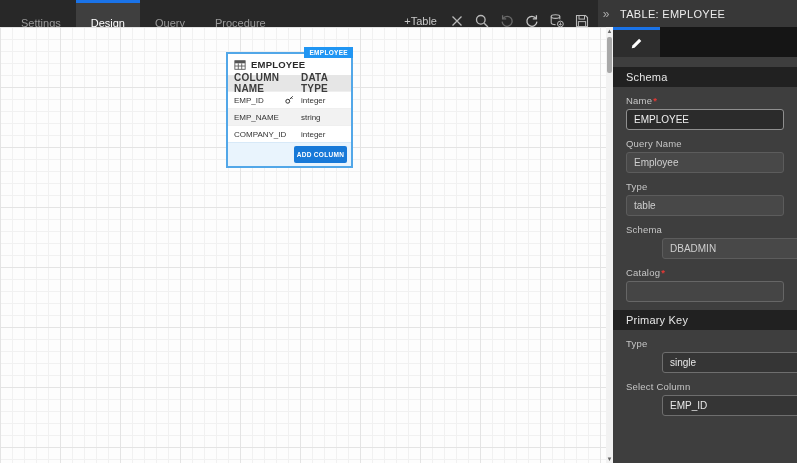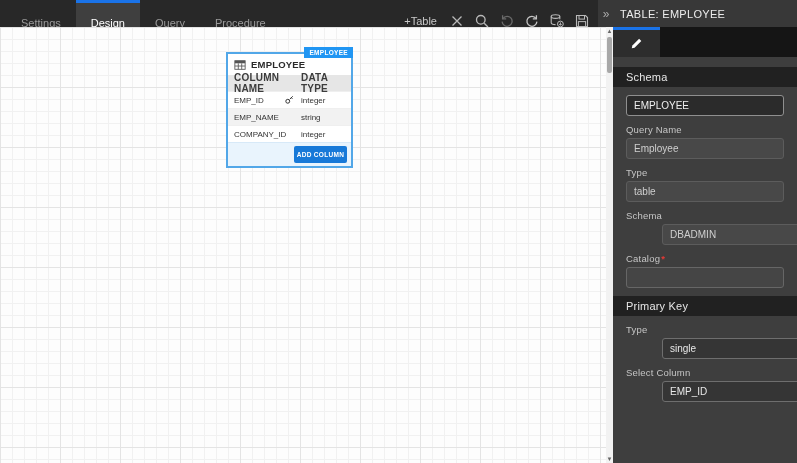--- a/index.html
+++ b/index.html
@@ -216,20 +216,21 @@
     <div class="side-tab">
       <svg viewBox="0 0 16 16">
           <path fill="#ffffff" d="M11.2 2.1l2.7 2.7-8.3 8.3-3.4.7.7-3.4z"></path>
         </svg>
     </div>
   </div>
 
   <div class="section-header details">Schema</div>
 
   <div class="field">
+    <label><span>Name</span><span class="req">*</span></label>
     <input class="primary" type="text" value="EMPLOYEE" style="">
   </div>
 
   <div class="field">
     <label>Query Name</label>
     <input class="soft" type="text" value="Employee" style="">
   </div>
 
   <div class="field">
     <label>Type</label>

